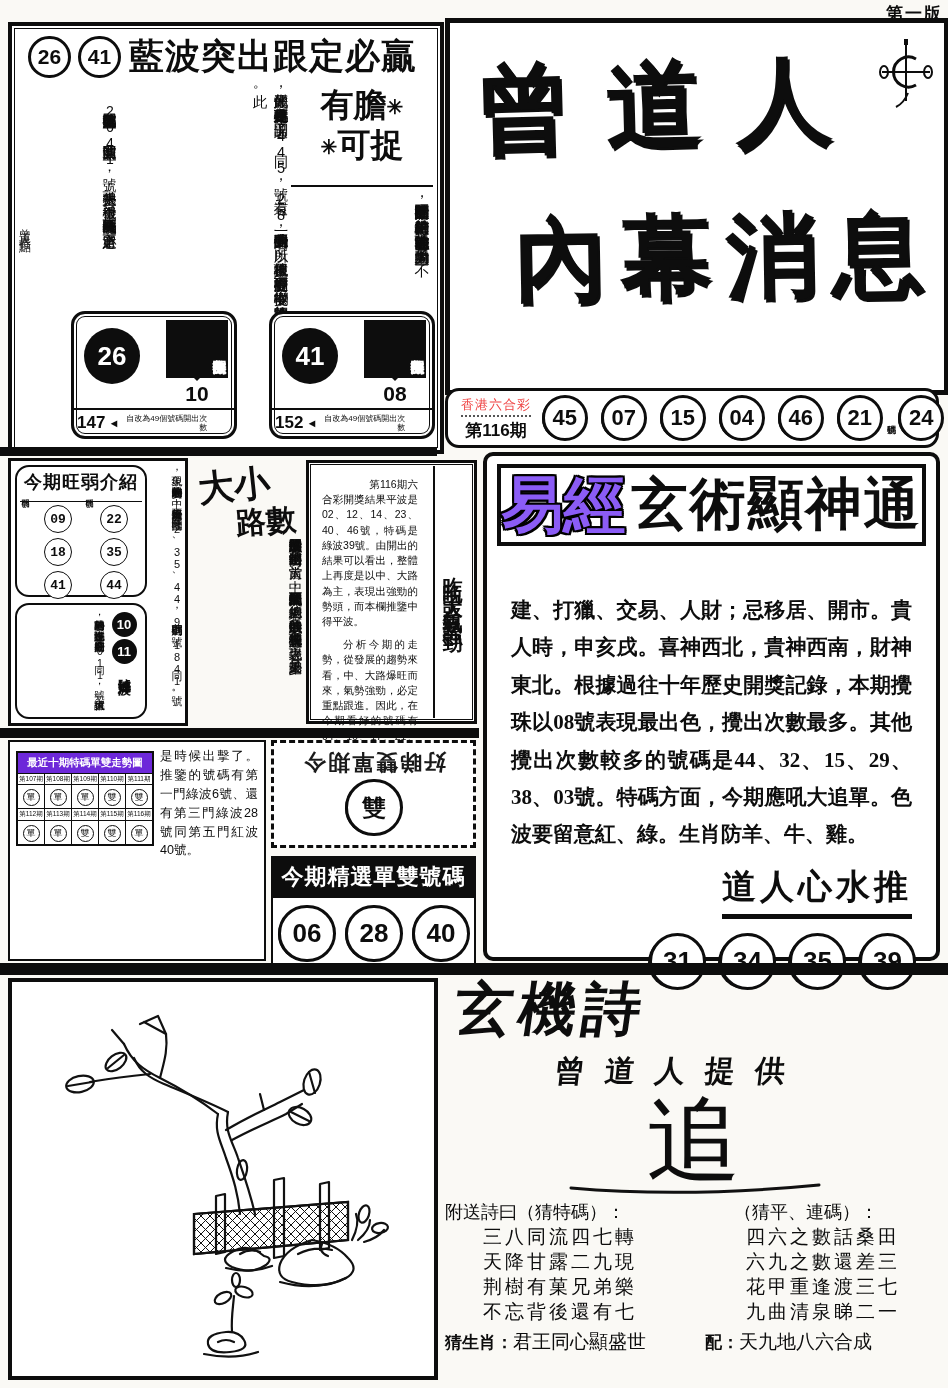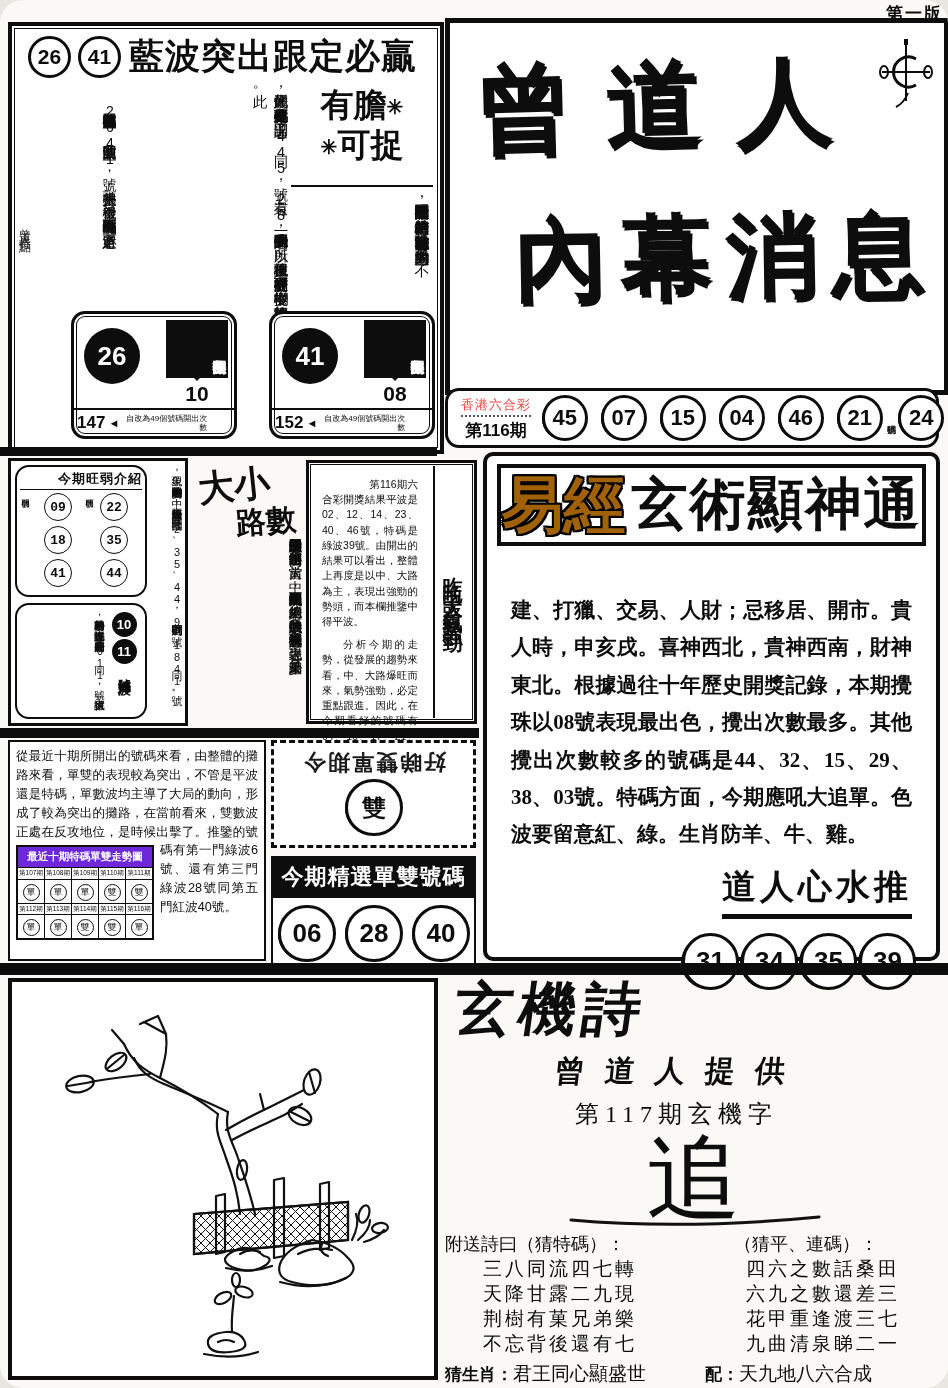--- a/index.html
+++ b/index.html
@@ -1,17 +1,17 @@
 <!DOCTYPE html>
 <html><head>
 <meta charset="utf-8">
 <style>
   html,body{margin:0;padding:0;background:#e8e6e0;}
   #page{position:relative;width:948px;height:1388px;background:#faf9f5;color:#0d0d0d;
-        font-family:"Liberation Sans",sans-serif;overflow:hidden;border-radius:23px;}
+        font-family:"Liberation Sans",sans-serif;overflow:hidden;}
   .abs{position:absolute;}
   .vtext{writing-mode:vertical-rl;text-orientation:upright;}
   .bar{position:absolute;background:#0d0d0d;}
 
   
   .ballw{position:relative;display:inline-block;flex:none;}
   .ballw::before{content:"";position:absolute;left:0;top:5%;width:92%;height:92%;border-radius:50%;background:#0d0d0d;}
   .ballw .bin{position:absolute;right:0;top:0;width:88%;height:88%;border-radius:50%;background:#fff;
       border:3px solid #0d0d0d;display:flex;align-items:center;justify-content:center;font-weight:900;}
   .b44{width:46px;height:46px;font-size:22px;}
@@ -64,21 +64,21 @@
   .rs-label{width:84px;text-align:center;flex:none;}
   .rs-lot{font-size:13px;letter-spacing:1px;color:#ef4444;border-bottom:2px dotted #555;display:inline-block;padding-bottom:1px;}
   .rs-draw{font-size:17px;font-weight:800;margin-top:2px;}
   .rs-balls{display:flex;gap:13px;margin-left:4px;}
   .rs-spec{width:13px;font-size:9px;line-height:1.05;margin:0 3px;letter-spacing:0;}
 
   
   #pD{left:8px;top:458px;width:180px;height:268px;border:3px solid #0d0d0d;background:#fff;display:flex;box-sizing:border-box;}
   .pd-left{width:138px;display:flex;flex-direction:column;}
   .pd-box{margin:4px 2px 2px 4px;border:2px solid #0d0d0d;border-radius:14px;padding:3px;position:relative;}
-  .pd-title{font-size:13px;font-weight:900;text-align:right;letter-spacing:1px;border-bottom:1px solid #0d0d0d;padding-bottom:1px;}
+  .pd-title{font-size:18px;font-weight:900;text-align:center;letter-spacing:1px;border-bottom:1px solid #0d0d0d;padding-bottom:7px;}
   .pd-grid{display:flex;justify-content:space-around;margin-top:3px;}
   .pd-col{display:flex;flex-direction:column;align-items:center;gap:5px;font-family:Liberation Mono, monospace;}
   .pd-collbl{position:absolute;font-size:8px;letter-spacing:0;line-height:1.05;}
   .pd-col .ballo{width:26px;height:26px;font-size:13px;}
   .pd-box2{flex:1;display:flex;margin:4px 2px 4px 4px;}
   .pd2-text{flex:1;font-size:10.5px;line-height:1.25;padding:4px 0 4px 2px;}
   .pd2-right{width:36px;display:flex;flex-direction:column;align-items:center;padding-top:4px;}
   .pd2-right .ballb{width:25px;height:25px;font-size:13px;margin-bottom:2px;}
   .pd2-lbl{font-size:13px;font-weight:900;letter-spacing:1px;margin-top:2px;}
   .pd-side{flex:1;font-size:11px;line-height:1.25;padding:6px 2px;}
@@ -94,29 +94,29 @@
   .pe-text{flex:1;padding:6px 4px 4px 5px;font-size:10.5px;line-height:1.45;text-align:justify;}
   .pe-text p{margin:8px;}
   .pe-text .ind1{text-indent:4.5em;}
   .pe-text .ind2{text-indent:2em;}
   .pe-head{width:36px;border-left:2px solid #0d0d0d;margin:3px;display:flex;align-items:center;justify-content:center;
       font-size:20px;font-weight:900;letter-spacing:7px;line-height:1;}
 
   
   #pF{left:483px;top:452px;width:457px;height:509px;border:4px solid #0d0d0d;border-radius:10px;background:#fff;box-sizing:border-box;}
   .yj-banner{margin:8px 10px 0;border:4px solid #0d0d0d;height:74px;display:flex;align-items:center;justify-content:center;gap:6px;}
-  .yj-outline{font-size:62px;font-weight:900;color:#a16207;
+  .yj-outline{font-size:62px;font-weight:900;color:#8b5cf6;
       text-shadow:-2px -2px 0 #000,2px -2px 0 #000,-2px 2px 0 #000,2px 2px 0 #000,0 -2px 0 #000,0 2px 0 #000,-2px 0 0 #000,2px 0 0 #000;}
   .yj-solid{font-size:56px;font-weight:900;letter-spacing:2px;}
   .yj-body{margin:46px 24px 0;font-size:21px;line-height:1.78;font-weight:700;
       font-family:"Liberation Serif",serif;text-align:justify;}
   .yj-push{text-align:right;margin:10px 24px 0;}
   .yj-push span{display:inline-block;font-size:34px;font-weight:900;letter-spacing:4px;
       border-bottom:5px solid #0d0d0d;padding-bottom:4px;}
-  .yj-balls{display:flex;justify-content:flex-end;gap:1px;margin:14px 20px 0 0;}
+  .yj-balls{display:flex;justify-content:flex-end;gap:12px;margin:14px 20px 0 0;}
 
   
   #pG{left:8px;top:740px;width:258px;height:221px;border:2px solid #0d0d0d;background:#fff;
       padding:5px 6px;box-sizing:border-box;font-size:12.6px;line-height:1.5;}
   .dz-title{float:left;width:100px;height:92px;}
   .dz-t1{font-size:29px;font-weight:900;letter-spacing:6px;}
   .dz-t2{font-size:33px;font-weight:900;letter-spacing:4px;margin-left:22px;}
   .dz-p{margin:0;text-align:justify;}
   .dz-table{float:left;clear:left;width:134px;margin:4px 6px 2px 0;border:2px solid #0d0d0d;background:#fff;}
   .dzt-title{background:#6d28d9;color:#fff;font-size:10.5px;font-weight:800;text-align:center;padding:2px 0;letter-spacing:0;}
@@ -324,21 +324,21 @@
       <span class="ballw b56">
           <span class="bin">35</span>
         </span>
       <span class="ballw b56">
           <span class="bin">39</span>
         </span>
     </div>
   </div>
 
   <div id="pG" class="abs">
-    <p class="dz-p"><span>從最近十期所開出的號碼來看，由整體的攤路來看，單雙的表現較為突出，不管是平波還是特碼，單數波均主導了大局的動向，形成了較為突出的攤路，在當前看來，雙數波正處在反攻地位，</span><span class="dz-table">
+    <p class="dz-p"><span class="dz-table">
         <span class="dzt-title" style="display:block;">最近十期特碼單雙走勢圖</span>
         <span class="dzt-row" style="display:flex;">
           <span class="dzt-cell dzt-p">第107期</span>
           <span class="dzt-cell dzt-p">第108期</span>
           <span class="dzt-cell dzt-p">第109期</span>
           <span class="dzt-cell dzt-p">第110期</span>
           <span class="dzt-cell dzt-p">第111期</span>
         </span>
         <span class="dzt-row" style="display:flex;">
           <span class="dzt-cell dzt-v"><span class="circ">單</span></span>
@@ -444,21 +444,20 @@
         <path d="M214 350 q-20 2 -18 12 q2 10 22 8 q20 -2 14 -12 q-5 -9 -18 -8 Z"></path>
         <path d="M206 360 q8 -4 16 0"></path>
         <path d="M192 372 q30 6 54 -2"></path>
       </g>
     </svg>
   </div>
 
   <div id="pJ" class="abs">
     <div class="xj-title">玄機詩</div>
     <div class="xj-prov">曾道人提供</div>
-    <div class="xj-issue">第117期玄機字</div>
     <div class="xj-charwrap">
       <span class="xj-char">追</span>
       <svg class="xj-swoosh" width="260" height="14" viewBox="0 0 260 14">
         <path d="M6 6 Q120 16 254 3" stroke="#111" stroke-width="3" fill="none" stroke-linecap="round"></path>
       </svg>
     </div>
     <div class="xj-heads">
       <span>附送詩曰（猜特碼）：</span>
       <span class="rh">（猜平、連碼）：</span>
     </div>

